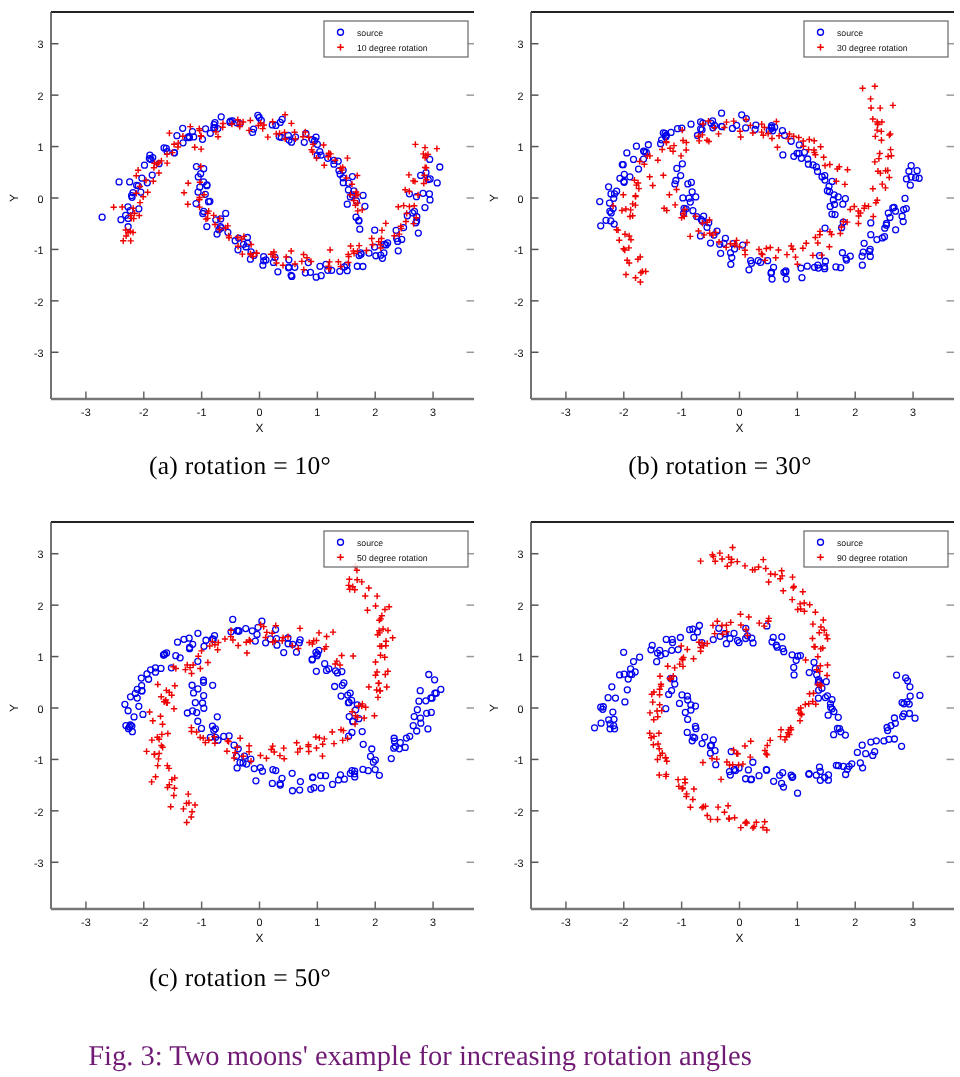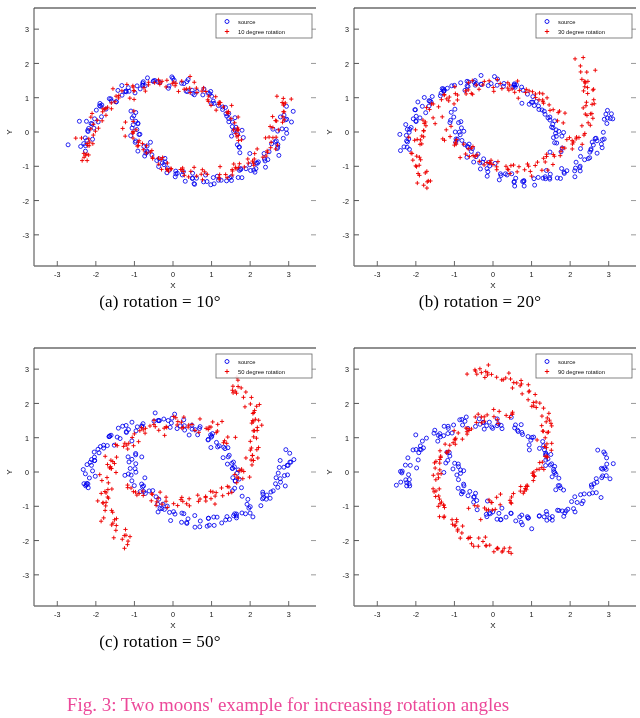--- a/index.html
+++ b/index.html
@@ -37,31 +37,31 @@
   .plot-svg {
     display: block;
   }
   .subcaption {
     text-align: center;
     font-family: "Liberation Serif", serif;
     font-size: 17px;
     color: #000000;
     letter-spacing: 0.2px;
   }
-  .panel-a .subcaption, .panel-b .subcaption { margin-top: 0; }
-  .panel-c .subcaption, .panel-d .subcaption { margin-top: 0; }
+  .panel-a .subcaption, .panel-b .subcaption { margin-top: 9px; }
+  .panel-c .subcaption, .panel-d .subcaption { margin-top: 10px; }
   .fig-caption {
     position: absolute;
-    left: 12px;
+    left: 4px;
     top: 694px;
     width: 552px;
     text-align: center;
     font-family: "Liberation Serif", serif;
     font-size: 19px;
-    color: #ec4899;
+    color: #701a75;
     white-space: nowrap;
     overflow: hidden;
   }
   text {
     font-family: "Liberation Sans", sans-serif;
   }
 </style>
 </head>
 <body>
 
@@ -977,21 +977,21 @@
             </g>
             <g>
               <rect x="216" y="14" width="96" height="24" fill="#ffffff" fill-opacity="0.85" stroke="#666" stroke-width="0.8"></rect>
               <circle cx="227" cy="21.5" r="2" fill="none" stroke="#0000ee" stroke-width="0.9"></circle>
               <text x="238" y="24" font-size="5.8" fill="#111">source</text>
               <path d="M224.8,31.5h4.4M227,29.3v4.4" stroke="#ee0000" stroke-width="1" fill="none"></path>
               <text x="238" y="34" font-size="5.8" fill="#111">30 degree rotation</text>
             </g>
           </svg>
       </div>
-      <div class="subcaption">(b) rotation = 20°</div>
+      <div class="subcaption">(b) rotation = 30°</div>
     </div>
 
     <div class="panel panel-c">
       <div class="plot-wrap">
         <svg class="plot-svg" id="svg-c" width="320" height="292" viewBox="0 0 320 292">
             <line x1="34" y1="8" x2="316" y2="8" stroke="#222" stroke-width="1.2"></line>
             <line x1="34" y1="8" x2="34" y2="266" stroke="#444" stroke-width="1"></line>
             <line x1="34" y1="266" x2="316" y2="266" stroke="#777" stroke-width="1.6"></line>
             <line x1="34" y1="234.85714285714286" x2="39" y2="234.85714285714286" stroke="#555" stroke-width="1"></line>
             <line x1="311" y1="234.85714285714286" x2="316" y2="234.85714285714286" stroke="#999" stroke-width="1"></line>

